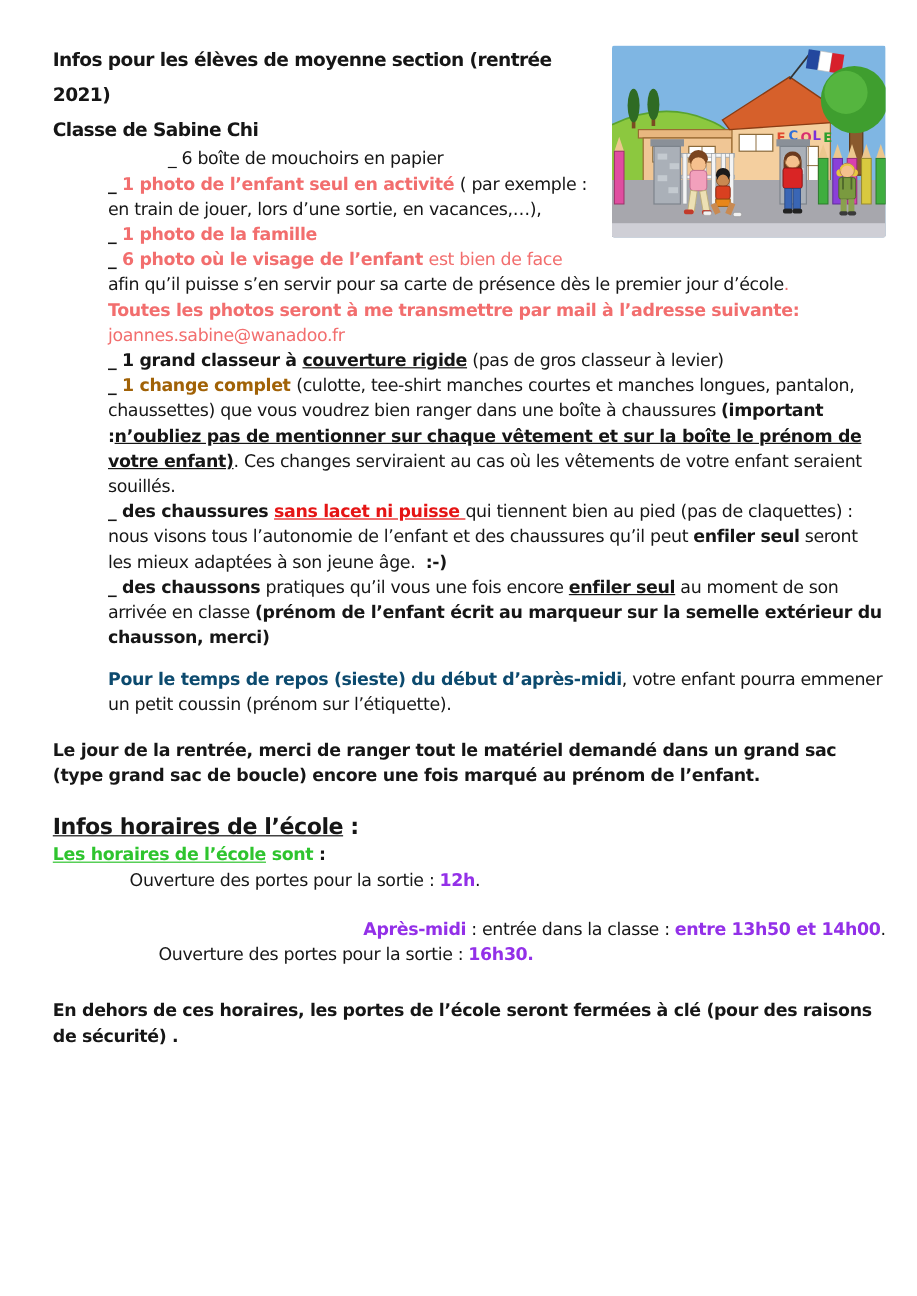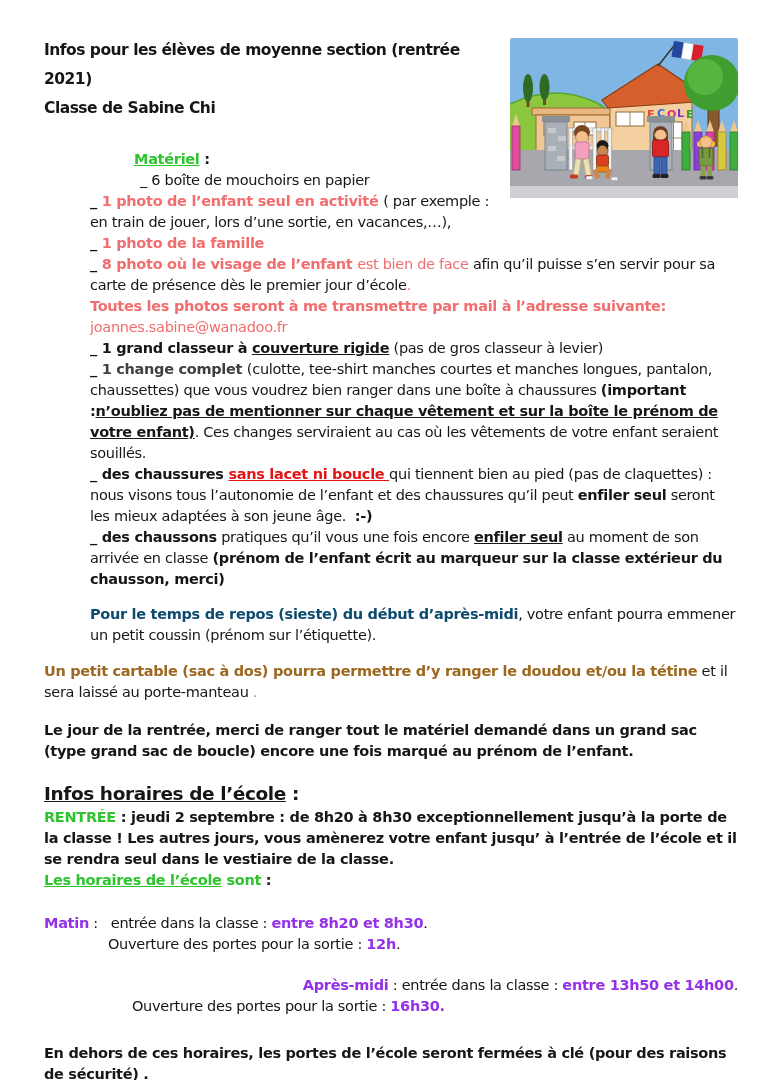--- a/index.html
+++ b/index.html
@@ -19,21 +19,21 @@
   p{margin:0;}
   .title{font-size:15.5px;line-height:29px;font-weight:bold;letter-spacing:-0.5px;}
   .illus{float:right;width:228px;height:160px;margin:2px 0 10px 12px;}
   .illus svg{display:block;width:228px;height:160px;border-radius:2px;}
   
   .b{font-weight:bold;}
   .u{text-decoration:underline;}
   .grn{color:#2ec42e;}
   .slm{color:#f26e6e;}
   .red{color:#e51414;}
-  .blu{color:#404040;}
+  .blu{color:#a16207;}
   .mag{color:#0c4a6e;}
   .brn{color:#9c671e;}
   .pur{color:#9330e8;}
   
   .ind1{padding-left:90px;}   
   .ind2{padding-left:96px;}   
   .ind3{padding-left:46px;}   
   .indA{padding-left:64px;}   
   .indB{padding-left:88px;}   
   
@@ -192,41 +192,37 @@
         <rect x="197" y="128" width="5" height="11" fill="#8aa04e"></rect>
         <rect x="189.5" y="138" width="7" height="3.5" rx="1.5" fill="#3a3a3a"></rect>
         <rect x="196.5" y="138" width="7" height="3.5" rx="1.5" fill="#3a3a3a"></rect>
       </g>
     </svg>
   </div>
 
   <p class="title">Infos pour les élèves de moyenne section (rentrée 2021)</p>
   <p class="title">Classe de Sabine Chi</p>
 
-  <p class="ind1 mt1"><span class="grn b u">Matériel</span><span class="b"> :</span></p>
   <p class="ind2"><span>_ 6 boîte de mouchoirs en papier</span></p>
   <p class="ind3"><span class="b">_ </span><span class="slm b">1 photo de l’enfant seul en activité </span><span>( par exemple : en train de jouer, lors d’une sortie, en vacances,…),</span></p>
   <p class="ind3"><span class="b">_ </span><span class="slm b">1 photo de la famille</span></p>
-  <p class="ind3"><span class="b">_ </span><span class="slm b">8 photo où le visage de l’enfant </span><span class="slm">est bien de face </span><span>afin qu’il puisse s’en servir pour sa carte de présence dès le premier jour d’école</span><span class="slm">.</span></p>
+  <p class="ind3"><span class="b">_ </span><span class="slm b">6 photo où le visage de l’enfant </span><span class="slm">est bien de face </span><span>afin qu’il puisse s’en servir pour sa carte de présence dès le premier jour d’école</span><span class="slm">.</span></p>
   <p class="ind3"><span class="slm b">Toutes les photos seront à me transmettre par mail à l’adresse suivante:</span></p>
   <p class="ind3"><span class="slm">joannes.sabine@wanadoo.fr</span></p>
   <p class="ind3"><span class="b">_ </span><span class="b">1 grand classeur à </span><span class="b u">couverture rigide</span><span> (pas de gros classeur à levier)</span></p>
   <p class="ind3"><span class="b">_ </span><span class="blu b">1 change complet </span><span>(culotte, tee-shirt manches courtes et manches longues, pantalon, chaussettes) que vous voudrez bien ranger dans une boîte à chaussures </span><span class="b">(important :</span><span class="b u">n’oubliez pas de mentionner sur chaque vêtement et sur la boîte le prénom de votre enfant)</span><span>. Ces changes serviraient au cas où les vêtements de votre enfant seraient souillés.</span></p>
-  <p class="ind3"><span class="b">_ </span><span class="b">des chaussures </span><span class="red b u">sans lacet ni boucle </span><span>qui tiennent bien au pied (pas de claquettes) : nous visons tous l’autonomie de l’enfant et des chaussures qu’il peut </span><span class="b">enfiler seul</span><span> seront les mieux adaptées à son jeune âge.&nbsp; </span><span class="b">:-)</span></p>
-  <p class="ind3"><span class="b">_ </span><span class="b">des chaussons</span><span> pratiques qu’il vous une fois encore </span><span class="b u">enfiler seul</span><span> au moment de son arrivée en classe </span><span class="b">(prénom de l’enfant écrit au marqueur sur la classe extérieur du chausson, merci)</span></p>
+  <p class="ind3"><span class="b">_ </span><span class="b">des chaussures </span><span class="red b u">sans lacet ni puisse </span><span>qui tiennent bien au pied (pas de claquettes) : nous visons tous l’autonomie de l’enfant et des chaussures qu’il peut </span><span class="b">enfiler seul</span><span> seront les mieux adaptées à son jeune âge.&nbsp; </span><span class="b">:-)</span></p>
+  <p class="ind3"><span class="b">_ </span><span class="b">des chaussons</span><span> pratiques qu’il vous une fois encore </span><span class="b u">enfiler seul</span><span> au moment de son arrivée en classe </span><span class="b">(prénom de l’enfant écrit au marqueur sur la semelle extérieur du chausson, merci)</span></p>
 
   <p class="ind3 mt2"><span class="mag b">Pour le temps de repos (sieste) du début d’après-midi</span><span>, votre enfant pourra emmener un petit coussin (prénom sur l’étiquette).</span></p>
-  <p class="mt3"><span class="brn b">Un petit cartable (sac à dos) pourra permettre d’y ranger le doudou et/ou la tétine</span><span> et il sera laissé au porte-manteau</span><span class="slm"> .</span></p>
   <p class="mt4"><span class="b">Le jour de la rentrée, merci de ranger tout le matériel demandé dans un grand sac (type grand sac de boucle) encore une fois marqué au prénom de l’enfant.</span></p>
 
   <p class="h2 mt5"><span class="b u">Infos horaires de l’école</span><span class="b"> :</span></p>
-  <p><span class="grn b">RENTRÉE</span><span class="b"> : jeudi 2 septembre : de 8h20 à 8h30 exceptionnellement jusqu’à la porte de la classe ! Les autres jours, vous amènerez votre enfant jusqu’ à l’entrée de l’école et il se rendra seul dans le vestiaire de la classe.</span></p>
   <p><span class="grn b u">Les horaires de l’école</span><span class="grn b"> sont</span><span class="b"> :</span></p>
 
-  <p class="mt6"><span class="pur b">Matin</span><span> :&nbsp;&nbsp; entrée dans la classe : </span><span class="pur b">entre 8h20 et 8h30</span><span>.</span></p>
   <p class="indA"><span>Ouverture des portes pour la sortie : </span><span class="pur b">12h</span><span>.</span></p>
 
   <p class="mt7"><span class="pur b">Après-midi</span><span> : entrée dans la classe : </span><span class="pur b">entre 13h50 et 14h00</span><span>.</span></p>
   <p class="indB"><span>Ouverture des portes pour la sortie : </span><span class="pur b">16h30.</span></p>
 
   <p class="mt8"><span class="b">En dehors de ces horaires, les portes de l’école seront fermées à clé (pour des raisons de sécurité) .</span></p>
 
 </div>
 
 </body></html>

